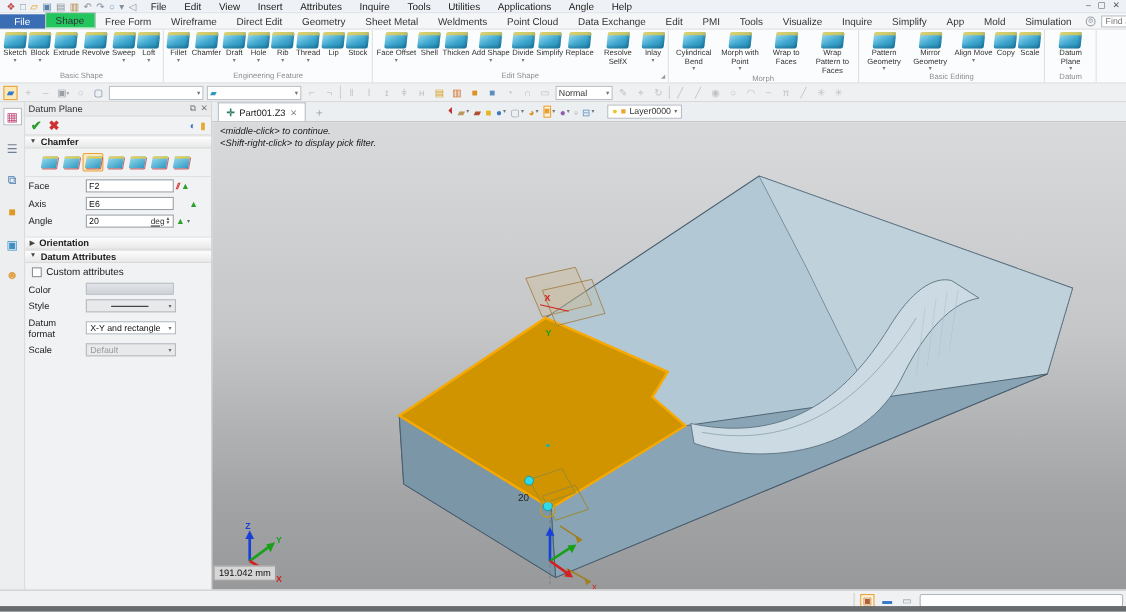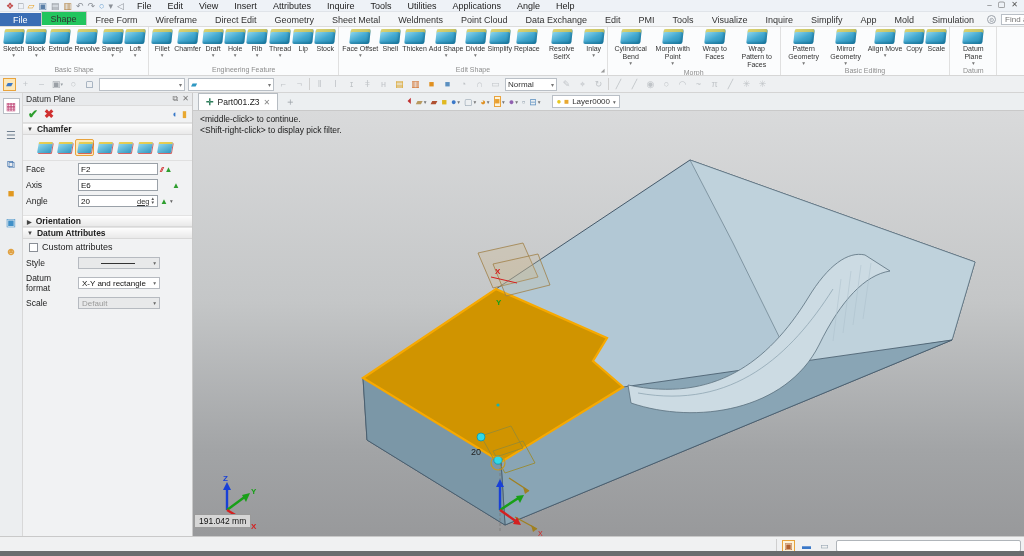--- a/index.html
+++ b/index.html
@@ -88,21 +88,21 @@
   #vptabbar { height:18px; display:flex; align-items:center; background:#eceff1; border-bottom:1px solid #c9c9c9; padding-left:5px; }
   #doc-tab { height:17px; background:#fff; border:1px solid #b6bcc2; border-bottom:none; display:flex; align-items:center; gap:4px; padding:0 7px; font-size:8.5px; color:#222; }
   #doc-tab .plus { color:#2e7d5b; font-weight:bold; font-size:9px; }
   #doc-tab .x { color:#888; font-size:8px; }
   #newtab { color:#9aa0a6; font-size:10px; padding:0 7px; }
   #vptools { display:flex; align-items:center; gap:4px; margin-left:105px; }
   .vti { display:flex; align-items:center; gap:1px; font-size:9px; }
   .vti .car { font-size:5.5px; color:#777; }
   #layerbox { display:flex; align-items:center; gap:3px; background:#fff; border:1px solid #b9bfc6; height:13px; padding:0 3px; margin-left:12px; font-size:8px; color:#333; }
   #viewport { position:absolute; left:0; top:18px; right:0; bottom:0; background:linear-gradient(#d9dadb 0%, #c4c6c7 45%, #a2a4a6 80%, #98999b 100%); overflow:hidden; }
-  #hints { position:absolute; left:7px; top:3px; font-size:8.5px; color:#1a1a1a; line-height:1.25; }
+  #hints { position:absolute; left:7px; top:3px; font-size:8.5px; color:#1a1a1a; line-height:1.25;font-style:italic; }
   #readout { position:absolute; left:1px; bottom:8px; background:#d6d6d6; border:1px solid #9a9a9a; font-size:8.5px; color:#111; padding:1px 4px; }
 
   
   #statusbar { position:absolute; left:0; top:536px; width:1024px; height:20px; background:#f0f1f2; border-top:1px solid #c9c9c9; }
   #status-right { position:absolute; right:3px; top:2px; display:flex; align-items:center; gap:5px; }
   .sbi { width:13px; height:12px; display:flex; align-items:center; justify-content:center; font-size:9px; color:#4a7fb5; }
   .sbi.active { background:#fdf3da; border:1px solid #e8a33d; }
   #cmd-input { width:185px; height:12px; background:#fff; border:1px solid #b0b5ba; border-radius:2px; }
   #bottomstrip { position:absolute; left:0; bottom:0; width:1024px; height:5px; background:#696c6e; }
   .ssep { width:1px; height:13px; background:#cfcfcf; }
@@ -506,20 +506,24 @@
     <div class="sect">
       <span class="tri">▼</span>
       <span>Datum Attributes</span>
     </div>
 
     <div class="chkrow">
       <span class="chk"></span>
       <span>Custom attributes</span>
     </div>
     <div class="frow">
+      <span class="flab">Color</span>
+      <span class="swatch"></span>
+    </div>
+    <div class="frow">
       <span class="flab">Style</span>
       <span class="dd dis">
           <span></span>
           <span class="lineglyph"></span>
           <span class="ddcar">▾</span>
         </span>
     </div>
     <div class="frow">
       <span class="flab">Datum format</span>
       <span class="dd en">

